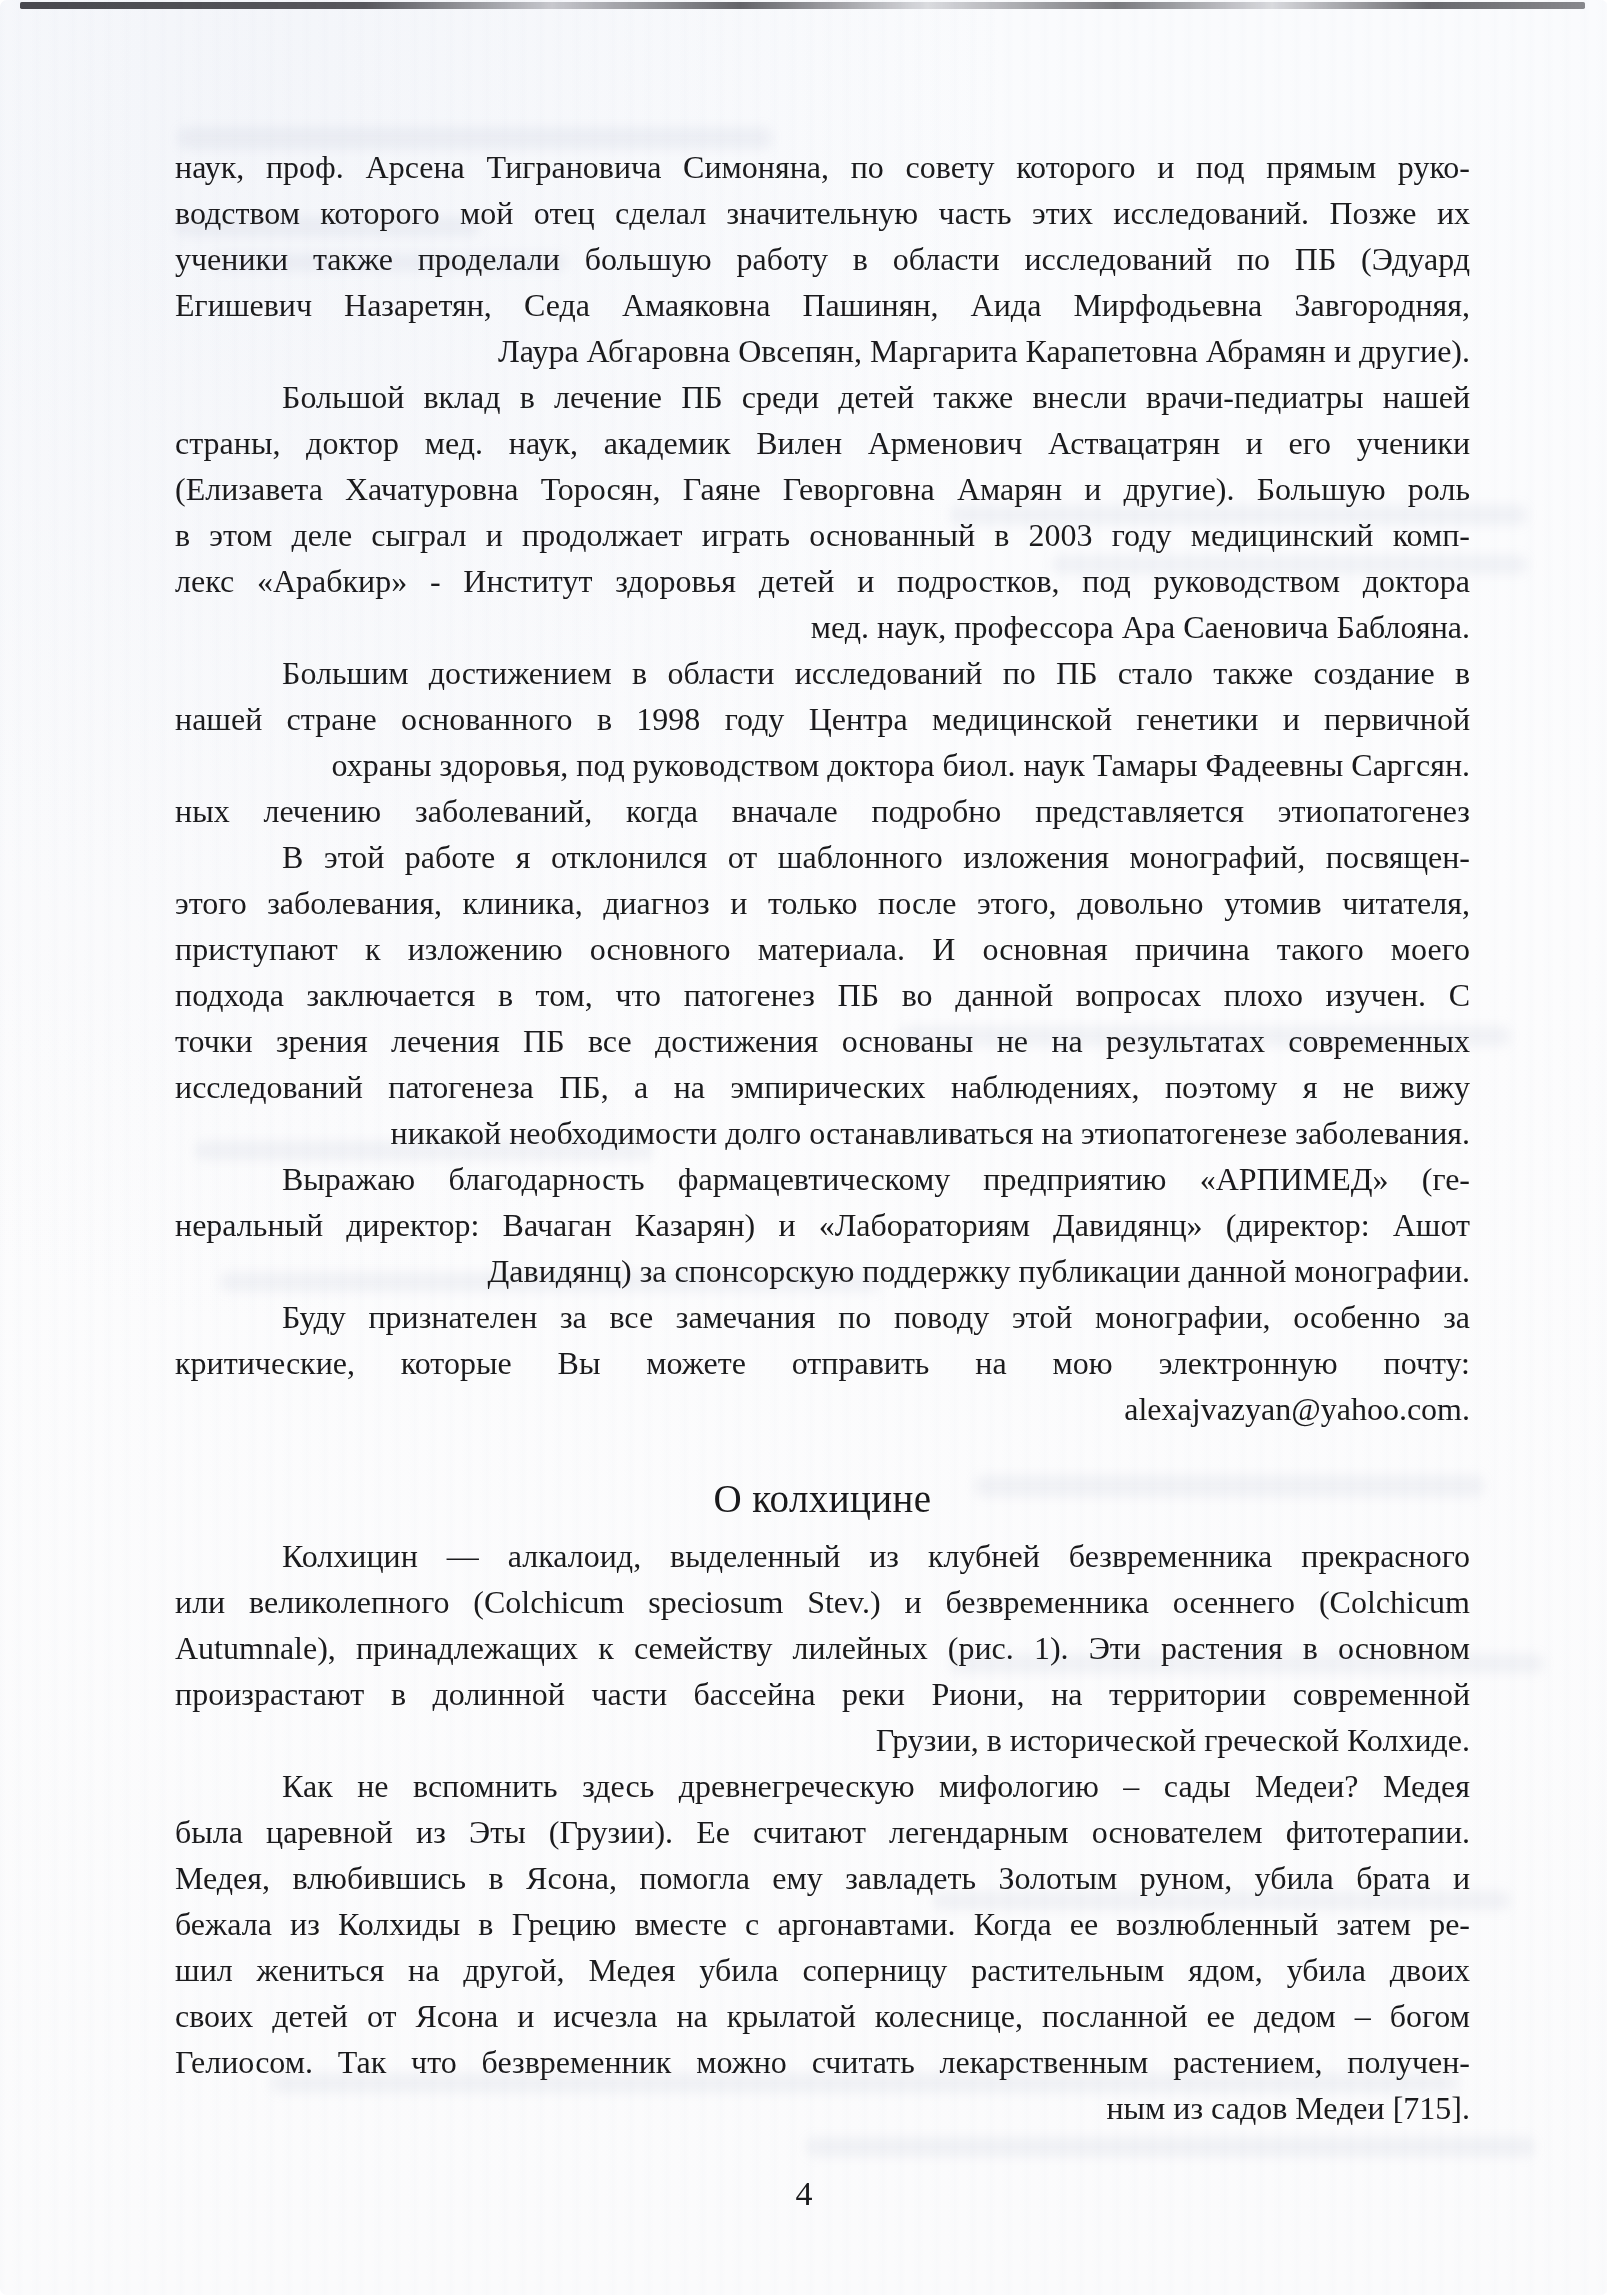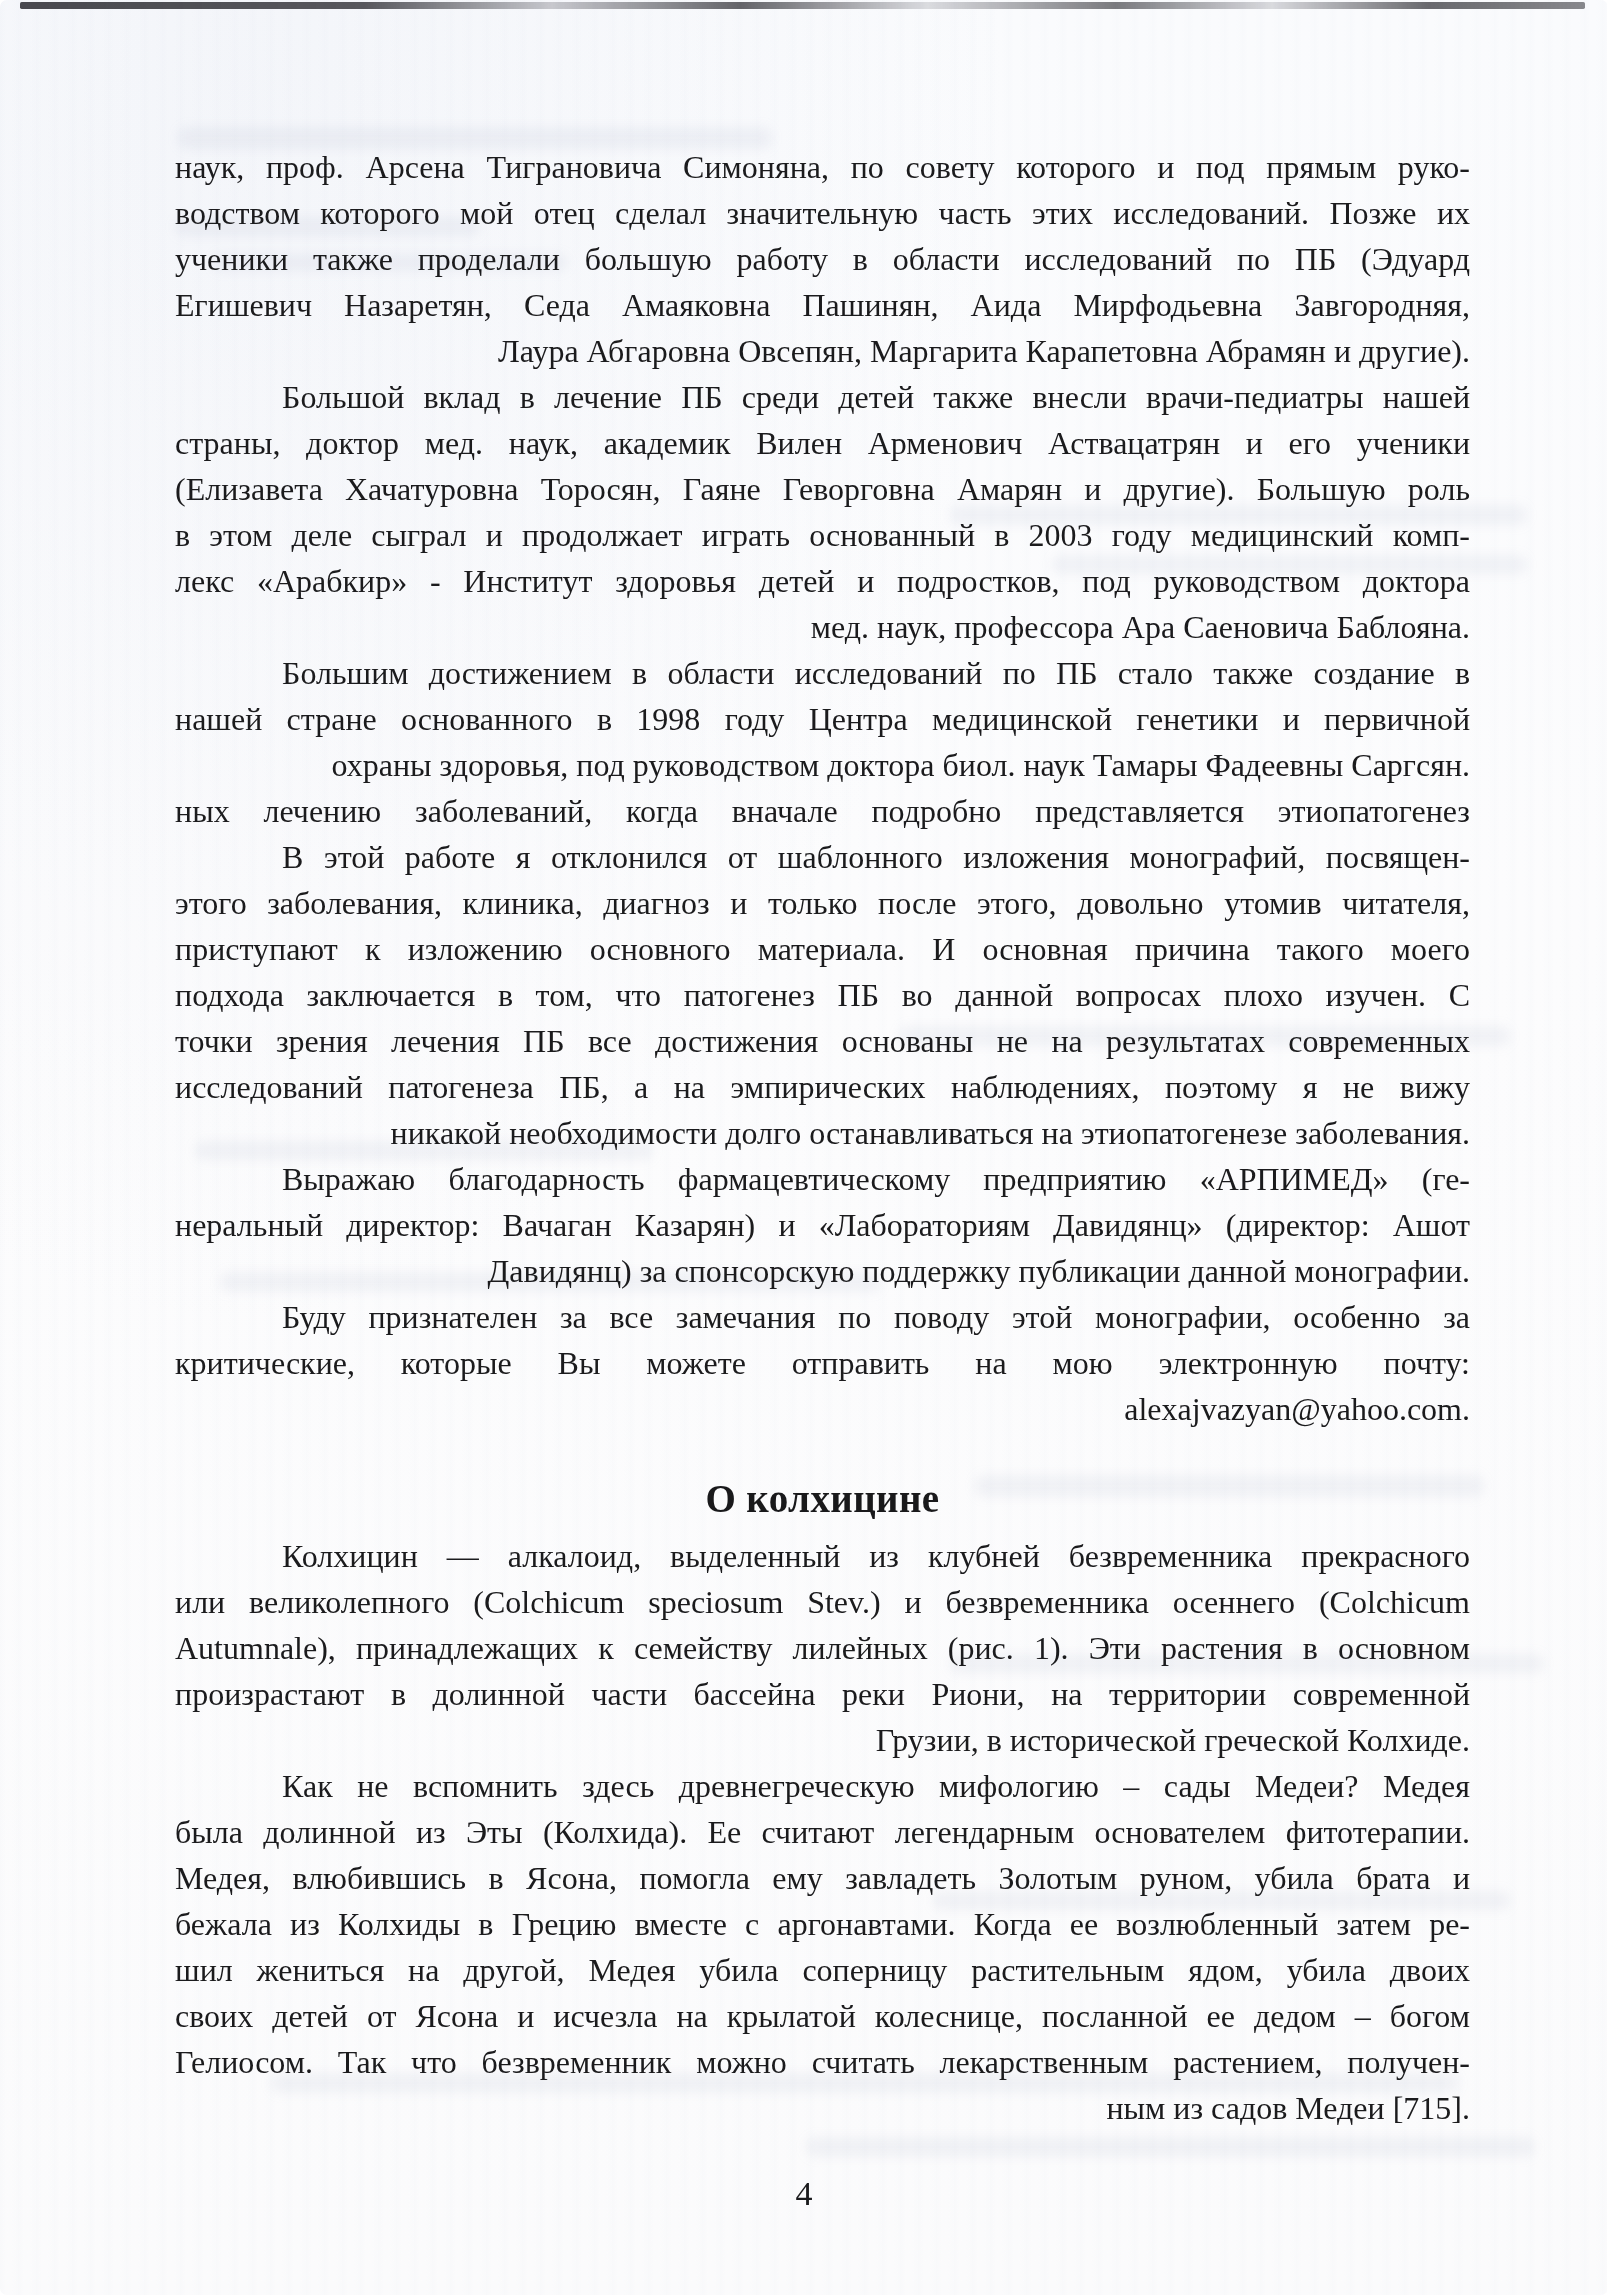--- a/index.html
+++ b/index.html
@@ -70,21 +70,21 @@
     text-align: right;
     text-align-last: auto;
   }
   .line.indent { text-indent: 107px; }
   .heading {
     margin-top: 41px;
     margin-bottom: 8.5px;
     height: 51px;
     line-height: 51px;
     text-align: center;
-    font-weight: bold;
+    font-weight: normal;
     font-size: 39px;
     letter-spacing: 0.4px;
     color: #19191b;
   }
   .page-num {
     position: absolute;
     top: 2171px;
     left: 0;
     width: 1608px;
     height: 46px;
@@ -159,21 +159,21 @@
       <div class="heading">О колхицине</div>
       <div class="para">
         <div class="line indent">Колхицин — алкалоид, выделенный из клубней безвременника прекрасного</div>
         <div class="line">или великолепного (Colchicum speciosum Stev.) и безвременника осеннего (Colchicum</div>
         <div class="line">Autumnale), принадлежащих к семейству лилейных (рис. 1). Эти растения в основном</div>
         <div class="line">произрастают в долинной части бассейна реки Риони, на территории современной</div>
         <div class="line end">Грузии, в исторической греческой Колхиде.</div>
       </div>
       <div class="para">
         <div class="line indent">Как не вспомнить здесь древнегреческую мифологию – сады Медеи? Медея</div>
-        <div class="line">была долинной из Эты (Колхида). Ее считают легендарным основателем фитотерапии.</div>
+        <div class="line">была царевной из Эты (Грузии). Ее считают легендарным основателем фитотерапии.</div>
         <div class="line">Медея, влюбившись в Ясона, помогла ему завладеть Золотым руном, убила брата и</div>
         <div class="line">бежала из Колхиды в Грецию вместе с аргонавтами. Когда ее возлюбленный затем ре-</div>
         <div class="line">шил жениться на другой, Медея убила соперницу растительным ядом, убила двоих</div>
         <div class="line">своих детей от Ясона и исчезла на крылатой колеснице, посланной ее дедом – богом</div>
         <div class="line">Гелиосом. Так что безвременник можно считать лекарственным растением, получен-</div>
         <div class="line end">ным из садов Медеи [715].</div>
       </div>
     </div>
 
   <div class="page-num">4</div>

